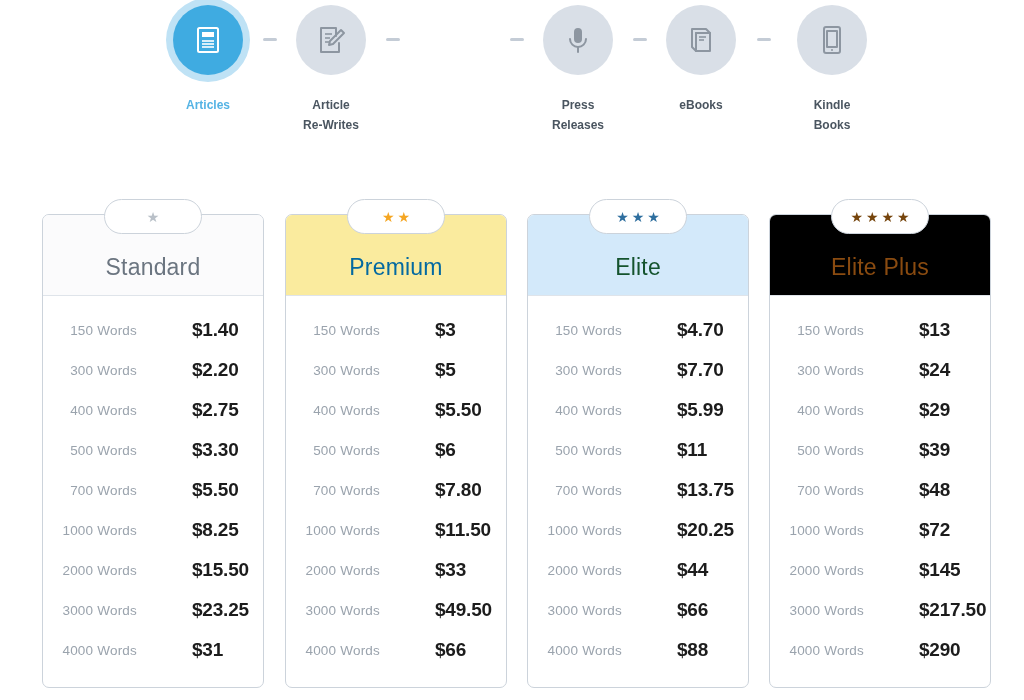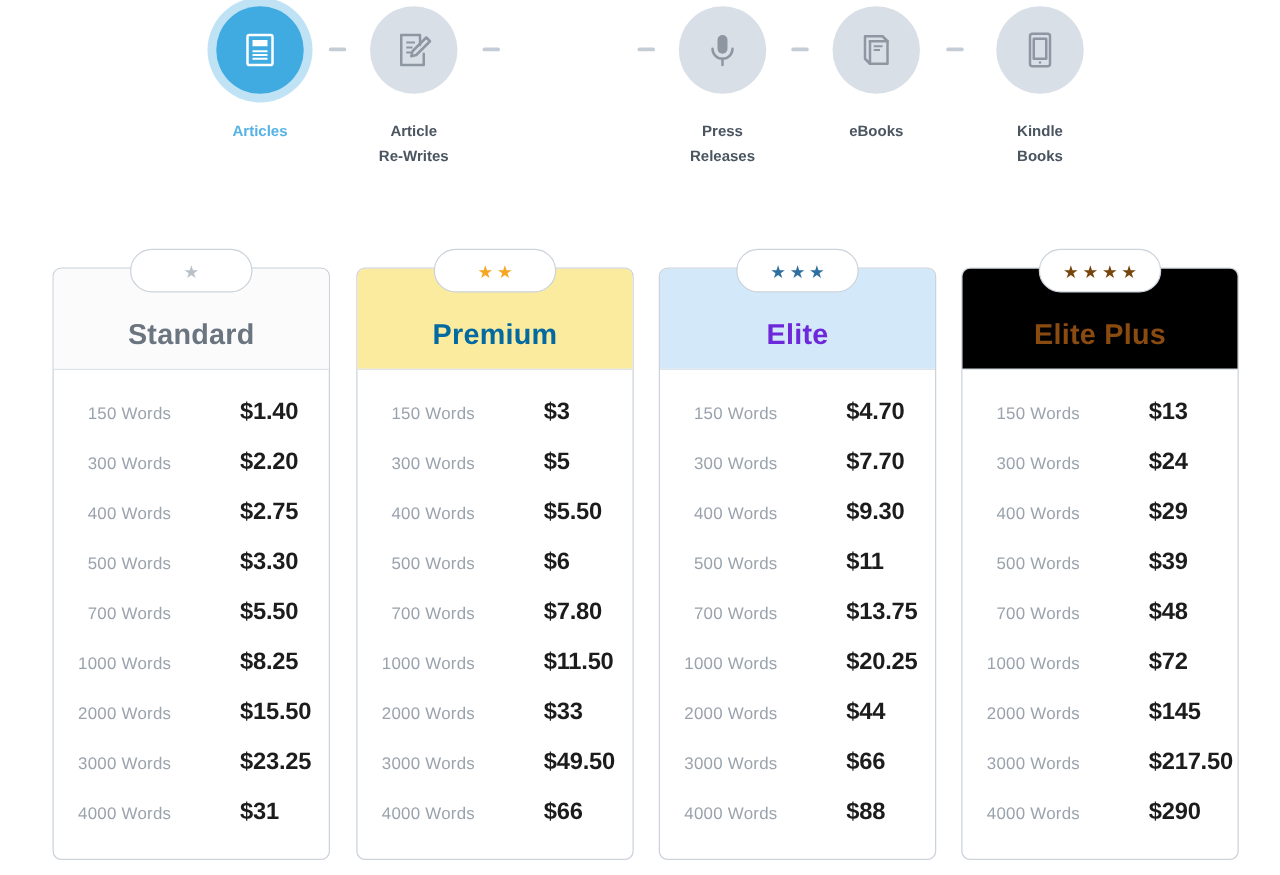--- a/index.html
+++ b/index.html
@@ -87,21 +87,21 @@
     height: 80px;
     border-radius: 6px 6px 0 0;
     display: flex;
     align-items: flex-end;
     justify-content: center;
     padding-bottom: 14px;
   }
 
   .card-title {
     font-size: 23px;
-    font-weight: bold;
+    font-weight: normal;
     letter-spacing: 0.2px;
   }
 
   .card-divider {
     height: 1px;
     background: #dfe4ea;
     margin: 0;
   }
 
   .badge {
@@ -308,35 +308,35 @@
           <div class="amount">$66</div>
         </div>
       </div>
       <div class="badge">
         <span class="star" style="color: rgb(245, 166, 35);">★</span>
         <span class="star" style="color: rgb(245, 166, 35);">★</span>
       </div>
     </div>
     <div class="price-card" style="left: 527px;">
       <div class="card-header" style="background: rgb(211, 233, 250);">
-        <div class="card-title" style="color: #6d28d9;">Elite</div>
+        <div class="card-title" style="color: #14532d;">Elite</div>
       </div>
       <div class="card-divider"></div>
       <div class="rows">
         <div class="price-row">
           <div class="words">150 Words</div>
           <div class="amount">$4.70</div>
         </div>
         <div class="price-row">
           <div class="words">300 Words</div>
           <div class="amount">$7.70</div>
         </div>
         <div class="price-row">
           <div class="words">400 Words</div>
-          <div class="amount">$9.30</div>
+          <div class="amount">$5.99</div>
         </div>
         <div class="price-row">
           <div class="words">500 Words</div>
           <div class="amount">$11</div>
         </div>
         <div class="price-row">
           <div class="words">700 Words</div>
           <div class="amount">$13.75</div>
         </div>
         <div class="price-row">

